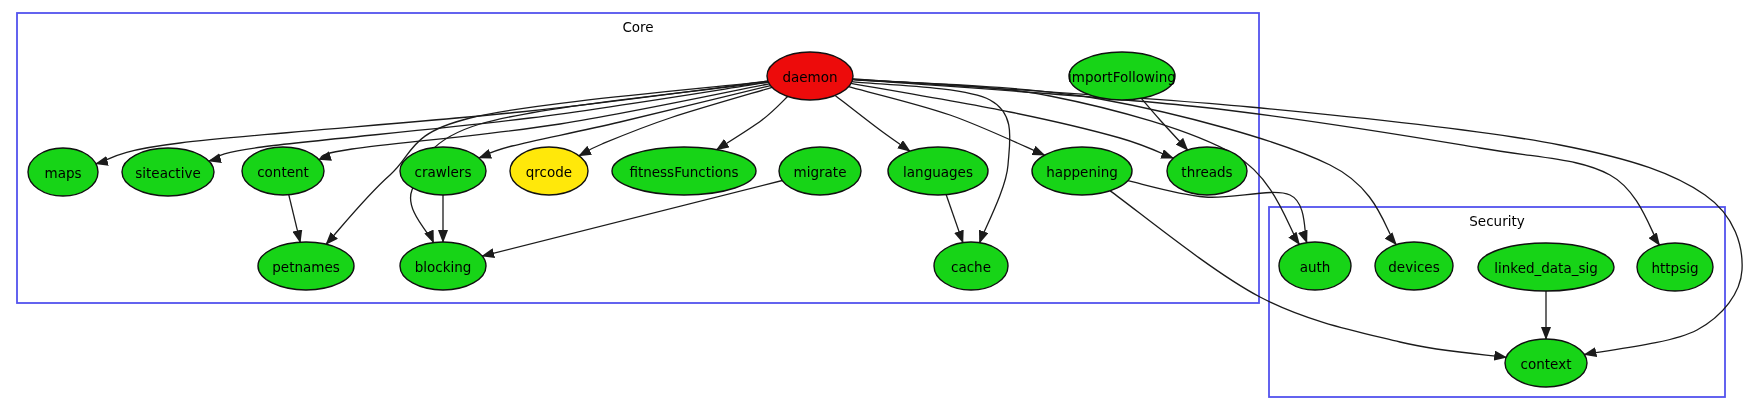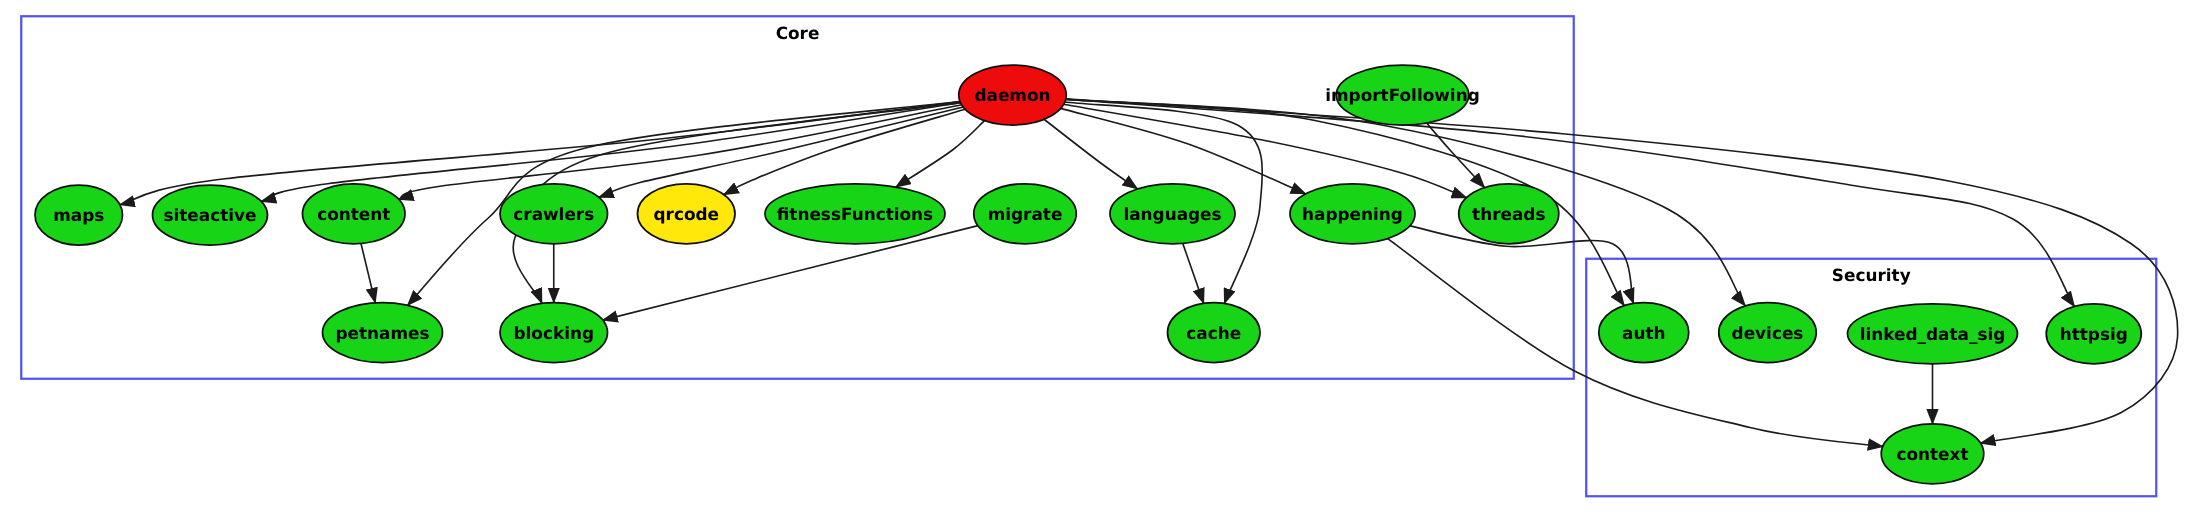--- a/index.html
+++ b/index.html
@@ -1,17 +1,17 @@
 <!DOCTYPE html>
 <html><head>
 <meta charset="utf-8">
 <style>
   html,body{margin:0;padding:0;background:#ffffff;}
   .canvas{position:relative;width:1749px;height:415px;background:#ffffff;overflow:hidden;
-          font-family:"DejaVu Sans","Liberation Sans",sans-serif;font-weight:bold;}
+          font-family:"DejaVu Sans","Liberation Sans",sans-serif;}
   svg{display:block}
   text{font-family:"DejaVu Sans","Liberation Sans",sans-serif;}
 </style>
 </head>
 <body>
 
 <div class="canvas">
   <svg id="graph-svg" width="1749" height="415" viewBox="0 0 1749 415" xmlns="http://www.w3.org/2000/svg">
       <defs>
         <marker id="arrow" markerUnits="userSpaceOnUse" markerWidth="13" markerHeight="10" refX="12" refY="5" orient="auto">

